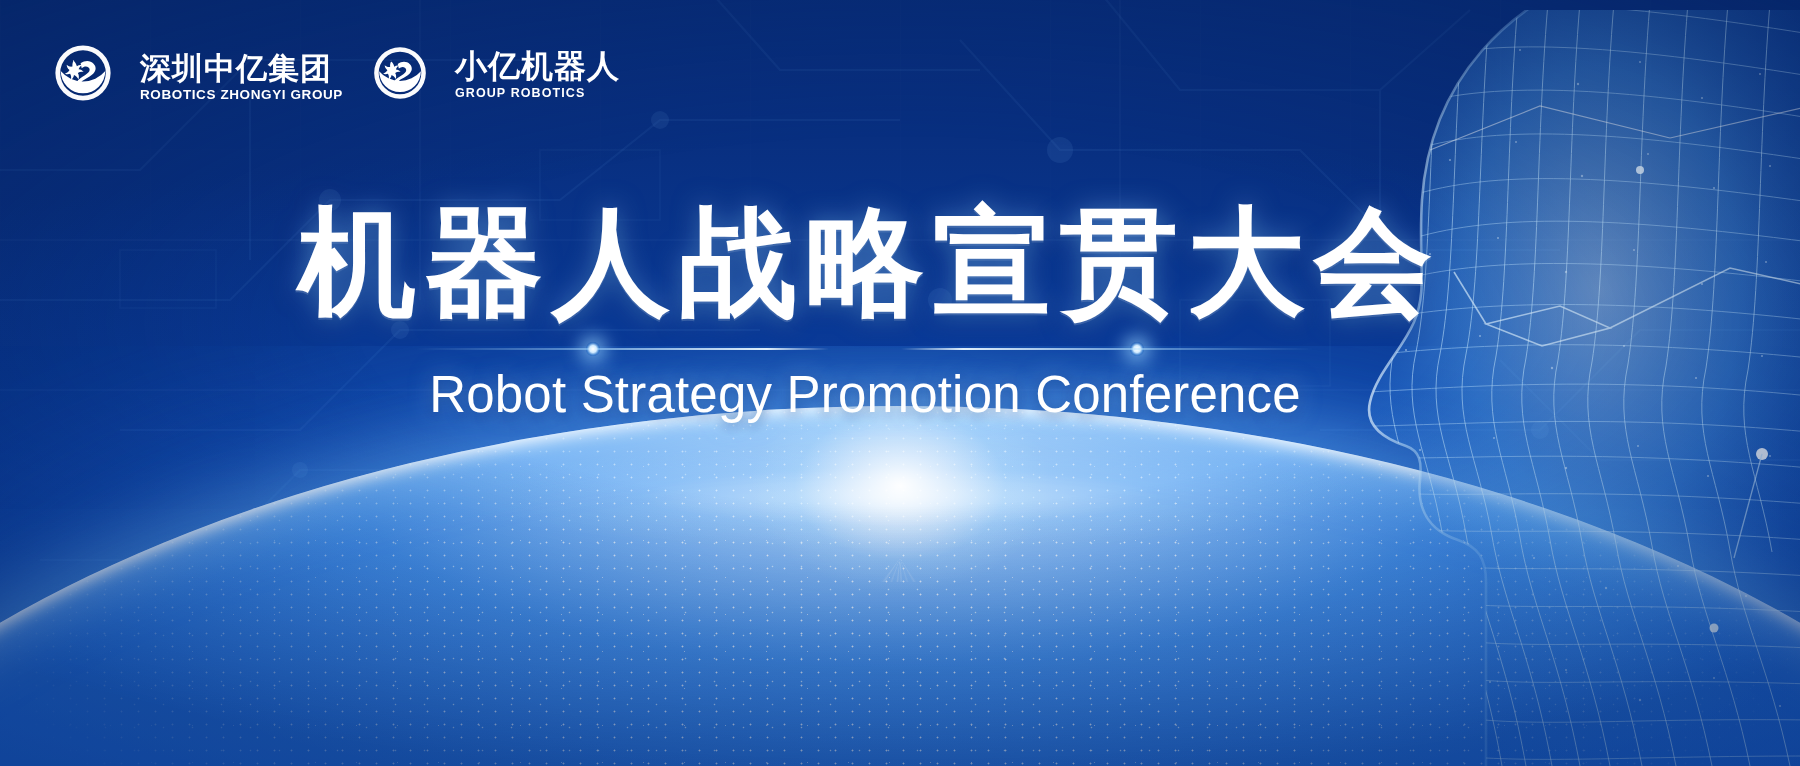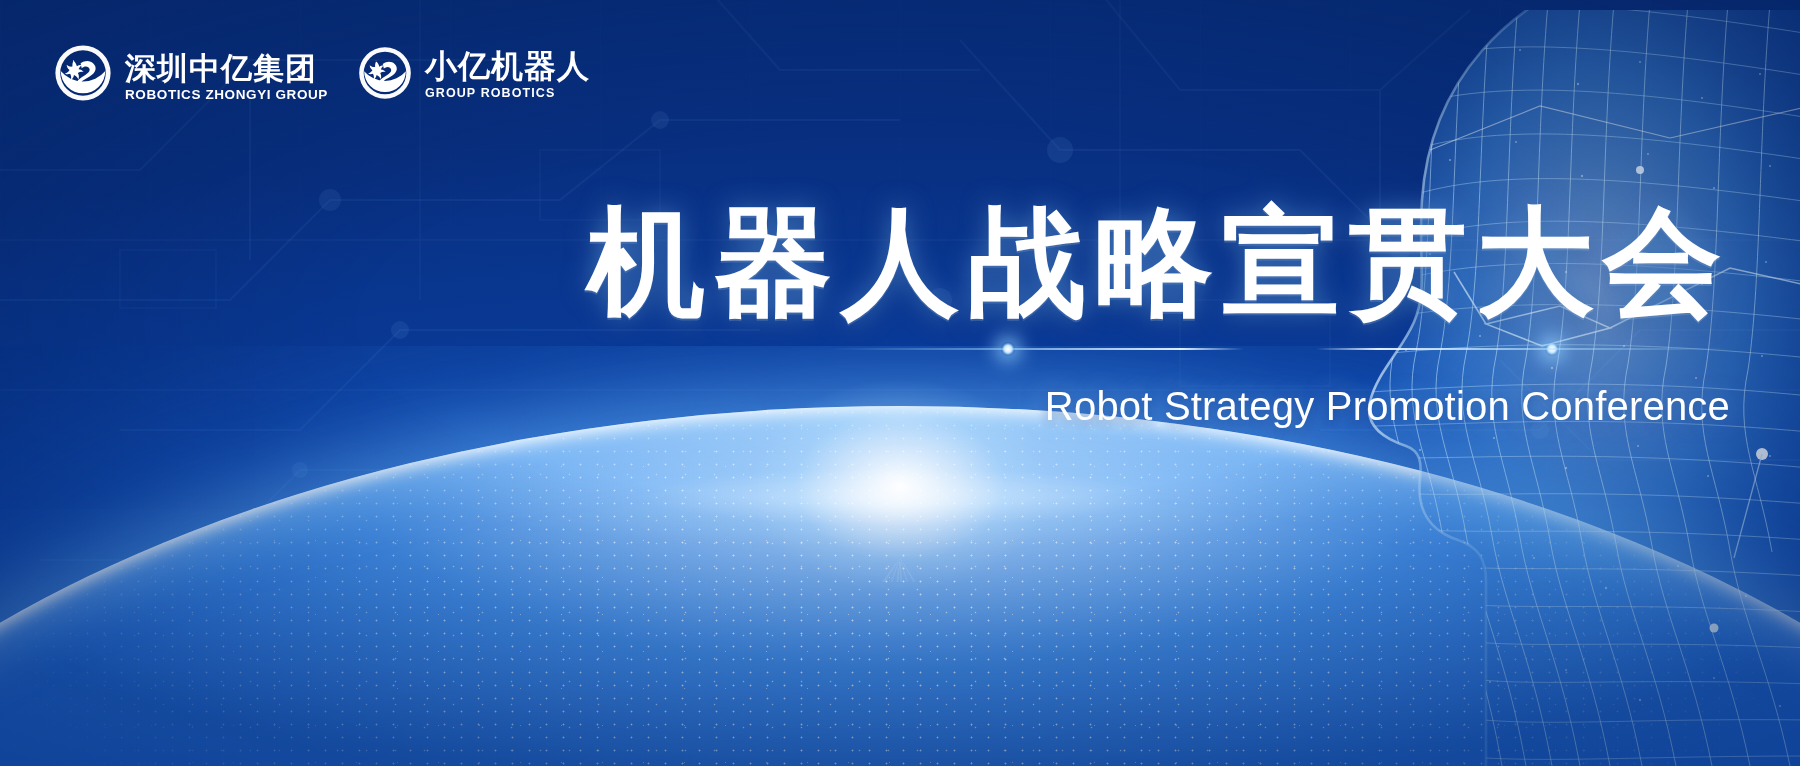--- a/index.html
+++ b/index.html
@@ -89,40 +89,40 @@
     mask-image:radial-gradient(ellipse 60% 80% at 50% 92%, rgba(0,0,0,.95) 0%, rgba(0,0,0,.35) 55%, rgba(0,0,0,0) 85%);
     -webkit-mask-image:radial-gradient(ellipse 60% 80% at 50% 92%, rgba(0,0,0,.95) 0%, rgba(0,0,0,.35) 55%, rgba(0,0,0,0) 85%);
     pointer-events:none;
   }
 
   
   .head-wrap{position:absolute;right:-10px;top:10px;width:500px;height:756px;pointer-events:none;}
 
   
   .logos{position:absolute;left:52px;top:42px;display:flex;align-items:center;gap:28px;z-index:20;}
-  .logo{display:flex;align-items:flex-end;gap:11px;}
+  .logo{display:flex;align-items:flex-end;gap:26px;}
   .logo-mark{width:62px;height:62px;flex:0 0 62px;}
   .logo-mark.sm{width:58px;height:58px;flex:0 0 58px;}
   .logo-text{display:flex;flex-direction:column;justify-content:flex-end;padding-bottom:1px;}
   .logo-cn{
     color:#fff;font-weight:bold;letter-spacing:1px;line-height:1.04;
     font-family:"DejaVu Sans","Liberation Sans",sans-serif;
   }
   .logo-cn.big{font-size:31px;}
   .logo-cn.sm{font-size:32px;}
   .logo-en{
     color:#fff;font-weight:bold;line-height:1.1;margin-top:4px;
     font-size:13.5px;letter-spacing:.6px;white-space:nowrap;
   }
   .logo-en.s2{font-size:12.5px;letter-spacing:1.1px;}
 
   
   .center{
     position:absolute;left:0;right:0;top:196px;z-index:20;
-    display:flex;flex-direction:column;align-items:flex-end;
+    display:flex;flex-direction:column;align-items:center;
     padding-right:70px;
   }
   .title{
     color:#fff;
     font-family:"DejaVu Sans","Liberation Sans",sans-serif;
     font-weight:bold;
     font-size:118px;
     line-height:1.12;
     letter-spacing:9px;
     text-indent:9px;
@@ -146,23 +146,23 @@
   .divider .line.right{right:0;background:linear-gradient(270deg, rgba(255,255,255,0) 0%, rgba(180,225,255,.55) 45%, rgba(235,248,255,.95) 85%, rgba(255,255,255,0) 100%);}
   .divider .dot{
     position:absolute;top:50%;width:14px;height:14px;margin-top:-7px;border-radius:50%;
     background:radial-gradient(circle, #ffffff 0%, #d3ecff 35%, rgba(120,195,255,.5) 60%, rgba(90,175,255,0) 100%);
     box-shadow:0 0 18px 6px rgba(150,210,255,.75);
   }
   .divider .dot.d1{left:19%;}
   .divider .dot.d2{right:19%;}
 
   .subtitle{
-    margin-top:26px;
+    margin-top:7px;
     color:#ffffff;
-    font-size:40px;
+    font-size:51px;
     font-weight:normal;
     letter-spacing:.2px;
     white-space:nowrap;
     text-shadow:0 0 22px rgba(130,195,255,.6), 0 2px 12px rgba(8,40,105,.55);
     font-family:"Liberation Sans","DejaVu Sans",sans-serif;
   }
 </style>
 </head>
 <body>
 

